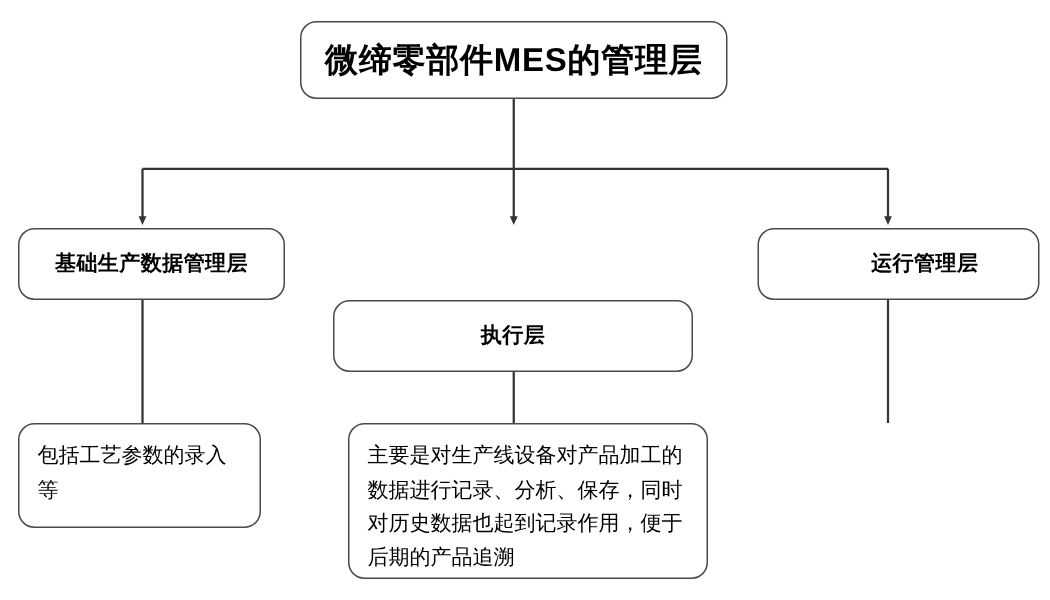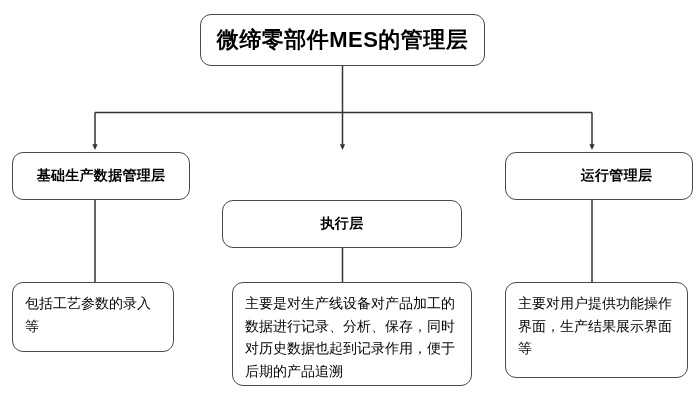--- a/index.html
+++ b/index.html
@@ -102,17 +102,14 @@
   </div>
 
   <div class="node node-desc" style="left:12px; top:282px; width:162px; height:70px;">
     <span class="desc-text">包括工艺参数的录入等</span>
   </div>
 
   <div class="node node-desc" style="left:232px; top:282px; width:240px; height:104px;">
     <span class="desc-text">主要是对生产线设备对产品加工的数据进行记录、分析、保存，同时对历史数据也起到记录作用，便于后期的产品追溯</span>
   </div>
 
-  <div class="node node-desc" style="left:505px; top:282px; width:183px; height:96px;">
-    <span class="desc-text">主要对用户提供功能操作界面，生产结果展示界面等</span>
-  </div>
 
 </div>
 
 </body></html>

